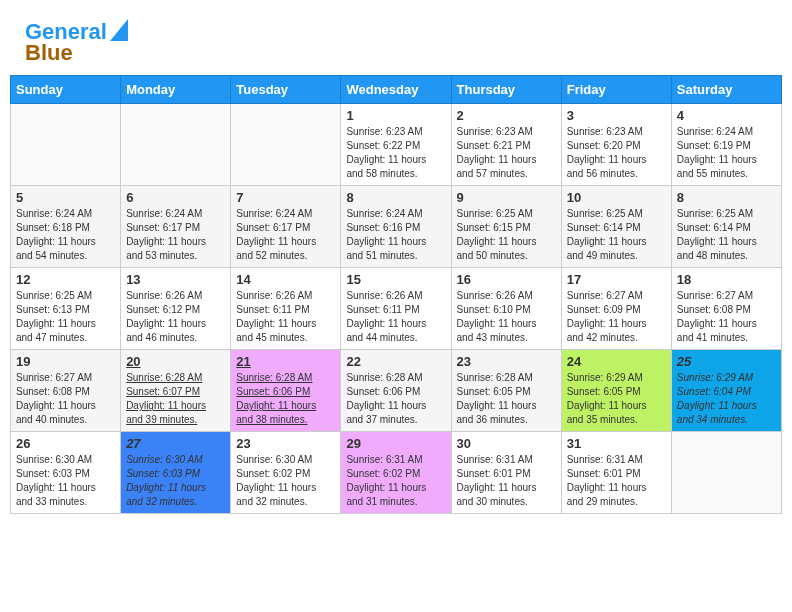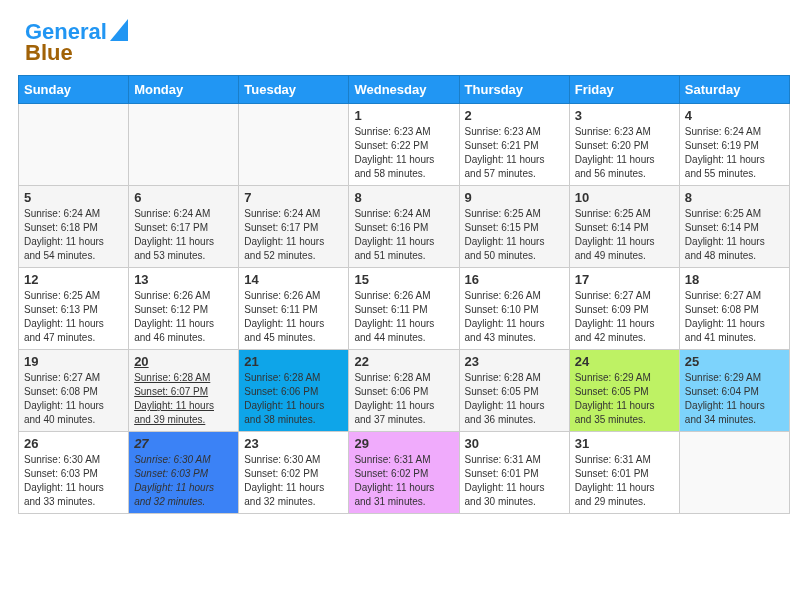--- a/index.html
+++ b/index.html
@@ -37,21 +37,21 @@
       font-weight: bold;
       color: #1a1a1a;
     }
     .subtitle {
       font-size: 14px;
       color: #555;
     }
     .calendar {
       width: 100%;
       border-collapse: collapse;
-      margin: 5px 8px;
+      margin: 5px 0;
     }
     .calendar th {
       background-color: #2196f3;
       color: #fff;
       font-size: 13px;
       font-weight: bold;
       padding: 6px 5px;
       text-align: left;
       border: 1px solid #1a7ec9;
     }
@@ -247,21 +247,21 @@
           <div class="day-info" style="white-space: pre-line;">Sunrise: 6:27 AM
 Sunset: 6:08 PM
 Daylight: 11 hours and 40 minutes.</div>
         </td>
         <td style="background: rgb(245, 245, 245); text-decoration: underline;">
           <span class="day-num">20</span>
           <div class="day-info" style="white-space: pre-line;">Sunrise: 6:28 AM
 Sunset: 6:07 PM
 Daylight: 11 hours and 39 minutes.</div>
         </td>
-        <td style="background: #0ea5e9;">
+        <td style="background: #f0abfc; text-decoration: underline;">
           <span class="day-num">21</span>
           <div class="day-info" style="white-space: pre-line;">Sunrise: 6:28 AM
 Sunset: 6:06 PM
 Daylight: 11 hours and 38 minutes.</div>
         </td>
         <td style="background: rgb(245, 245, 245);">
           <span class="day-num">22</span>
           <div class="day-info" style="white-space: pre-line;">Sunrise: 6:28 AM
 Sunset: 6:06 PM
 Daylight: 11 hours and 37 minutes.</div>
@@ -271,21 +271,21 @@
           <div class="day-info" style="white-space: pre-line;">Sunrise: 6:28 AM
 Sunset: 6:05 PM
 Daylight: 11 hours and 36 minutes.</div>
         </td>
         <td style="background: #bef264;">
           <span class="day-num">24</span>
           <div class="day-info" style="white-space: pre-line;">Sunrise: 6:29 AM
 Sunset: 6:05 PM
 Daylight: 11 hours and 35 minutes.</div>
         </td>
-        <td style="background: #7dd3fc;">
+        <td style="background: #0ea5e9; font-style: italic;">
           <span class="day-num">25</span>
           <div class="day-info" style="white-space: pre-line;">Sunrise: 6:29 AM
 Sunset: 6:04 PM
 Daylight: 11 hours and 34 minutes.</div>
         </td>
       </tr>
       <tr>
         <td style="background: rgb(255, 255, 255);">
           <span class="day-num">26</span>
           <div class="day-info" style="white-space: pre-line;">Sunrise: 6:30 AM

